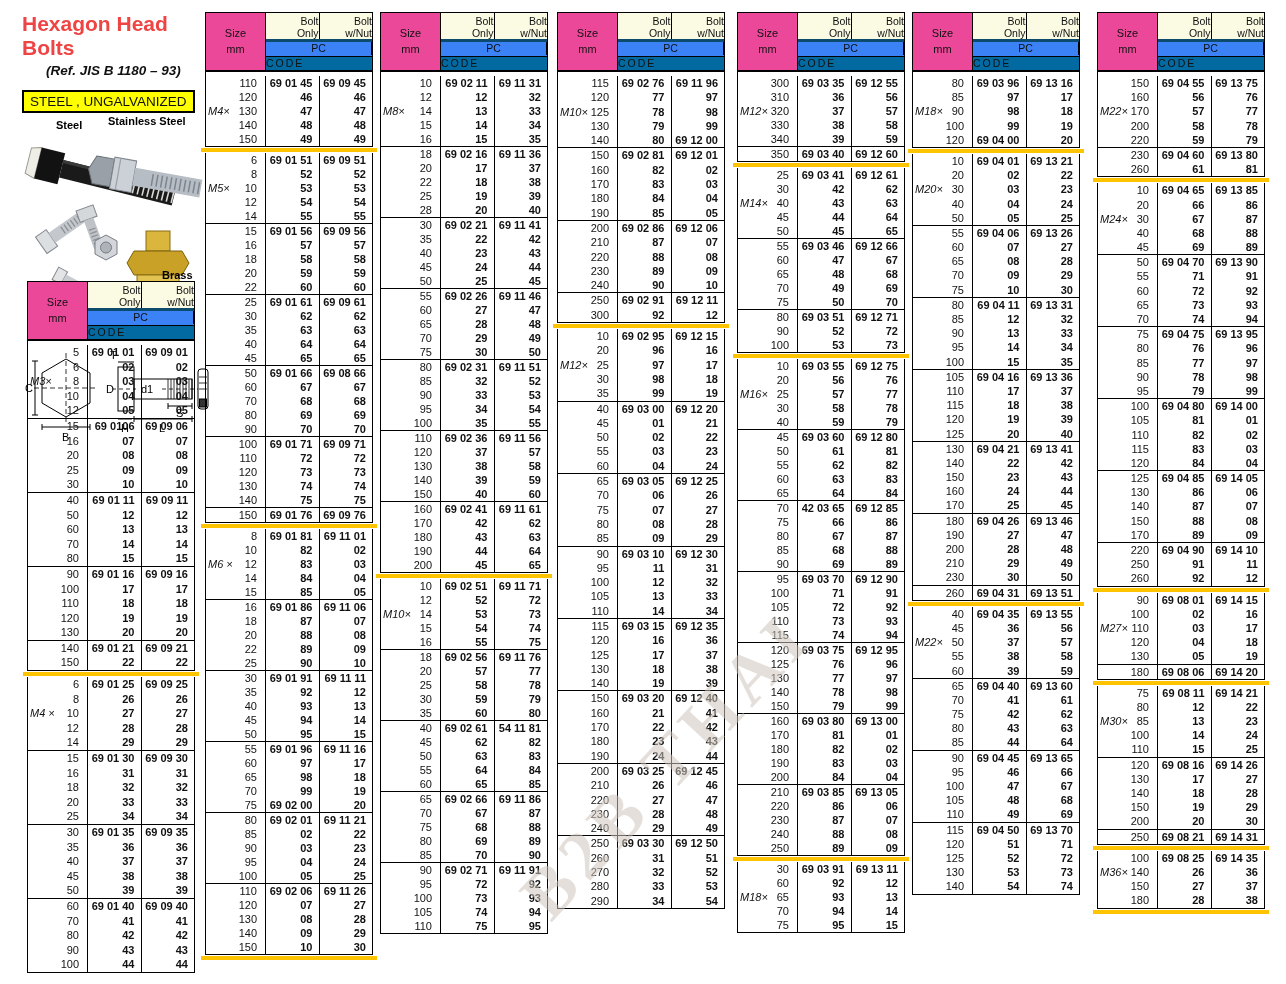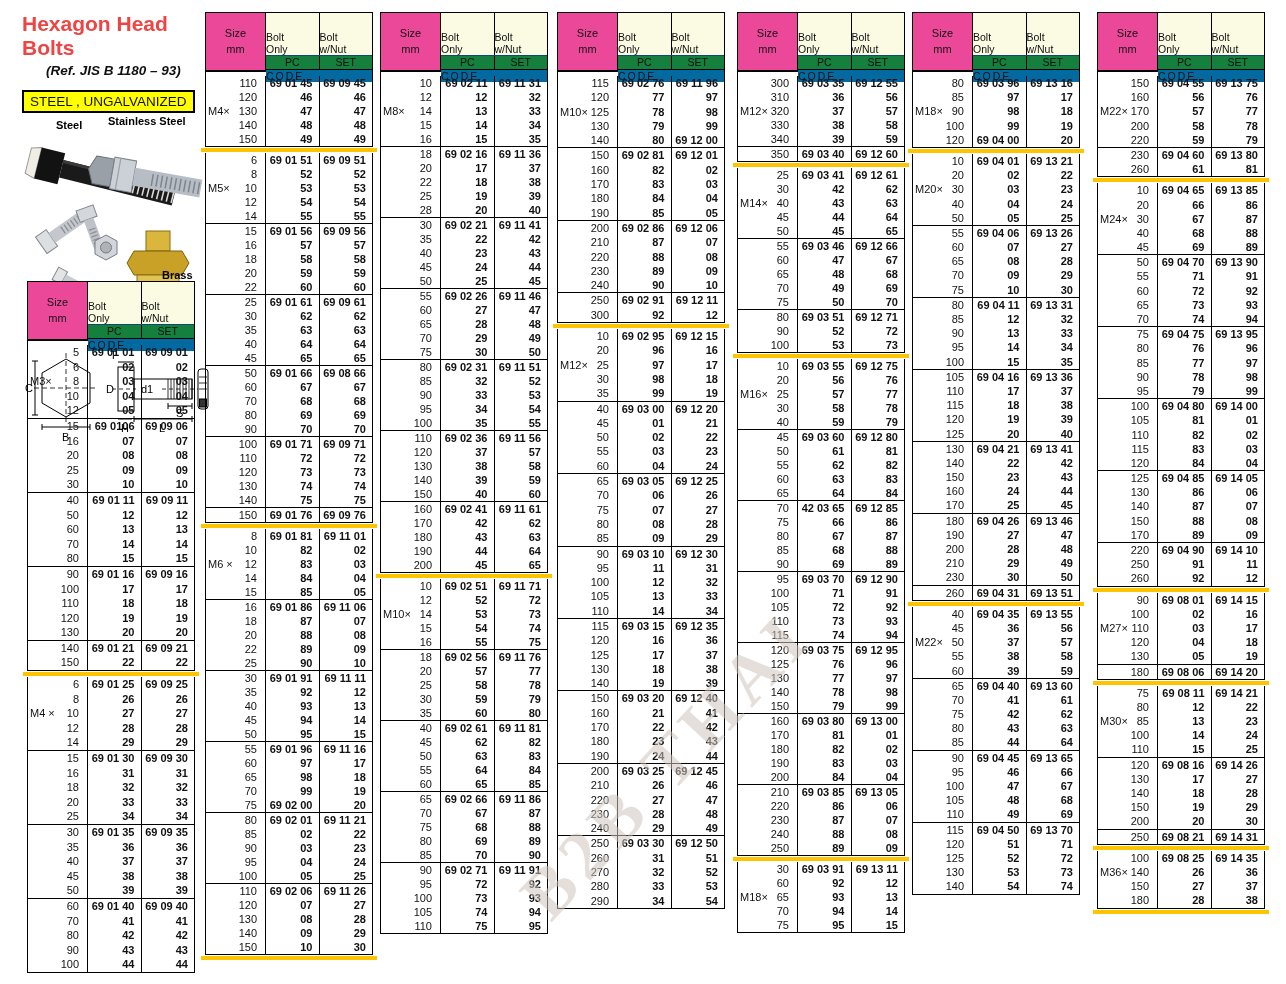--- a/index.html
+++ b/index.html
@@ -17,33 +17,33 @@
   .pl-st{left:86px;top:-2px;}
   .pl-brass{left:140px;top:152px;}
   .diagram{display:block;margin-top:0px;}
 
   
   .tbl{position:absolute;width:168px;font-size:11px;}
   .thead{display:flex;border:1px solid #000;border-bottom:2px solid #000;height:60px;box-sizing:border-box;background:#fff;}
   .h-size{width:59px;background:#ec4899;border-right:1px solid #000;display:flex;align-items:center;justify-content:center;text-align:center;line-height:1.45;font-size:11px;}
   .h-right{flex:1;display:flex;flex-direction:column;}
   .h-bo{flex:1;display:flex;background:#fbfbe4;}
-  .h-bo>div{flex:1;text-align:left;line-height:1.15;padding-top:18px;font-size:10.5px;}
+  .h-bo>div{flex:1;text-align:right;line-height:1.15;padding-top:2px;font-size:10.5px;}
   .h-bo>div:first-child{border-right:1px solid #000;}
-  .h-pc{display:flex;background:#15803d;border-top:1px solid #0c4a6e;height:14px;line-height:13px;}
+  .h-pc{display:flex;background:#3b82f6;border-top:3px solid #0c4a6e;height:14px;line-height:13px;flex-direction:column;}
   .h-pc>div{flex:1;text-align:center;font-size:10.5px;}
   .h-pc>div:first-child{border-right:1px solid #000;}
   .h-code{background:#0369a1;border-top:1px solid #000;text-align:left;height:13px;line-height:12px;font-size:10.5px;letter-spacing:2px;}
   .sec{border:1px solid #000;border-top:none;}
   .sec.first{padding-top:4px;}
   .grp{border-bottom:1px solid #000;}
   .grp:last-child{border-bottom:none;}
   .row{display:flex;height:var(--rh,14px);line-height:var(--rh,14px);}
   .c-size{width:59px;text-align:right;padding-right:8px;box-sizing:border-box;position:relative;}
-  .lbl{position:absolute;left:2px;top:0;}
+  .lbl{position:absolute;left:2px;top:0;font-style:italic;}
   .c-pc,.c-set{flex:1;text-align:right;font-weight:bold;padding-right:6px;box-sizing:border-box;border-left:1px solid #000;}
   .ydiv{height:4px;background:#ffc400;margin:1px -4px;}
 
   
   .watermark{position:absolute;left:505px;top:880px;font-family:"Liberation Serif",serif;font-size:70px;font-weight:bold;color:#cfc6bc;opacity:.55;transform:rotate(-47deg);transform-origin:left top;letter-spacing:8px;pointer-events:none;}
 </style>
 </head>
 <body>
 
 <div class="page">
@@ -1010,21 +1010,21 @@
             <div class="row">
               <span class="c-size"><span>35</span></span>
               <span class="c-pc">60</span>
               <span class="c-set">80</span>
             </div>
           </div>
           <div class="grp">
             <div class="row">
               <span class="c-size"><span>40</span></span>
               <span class="c-pc">69 02 61</span>
-              <span class="c-set">69 11 81</span>
+              <span class="c-set">54 11 81</span>
             </div>
             <div class="row">
               <span class="c-size"><span>45</span></span>
               <span class="c-pc">62</span>
               <span class="c-set">82</span>
             </div>
             <div class="row">
               <span class="c-size"><span>50</span></span>
               <span class="c-pc">63</span>
               <span class="c-set">83</span>

